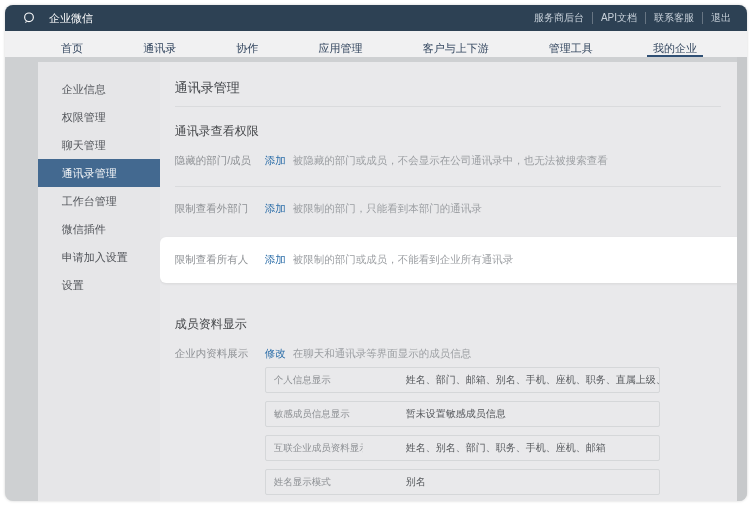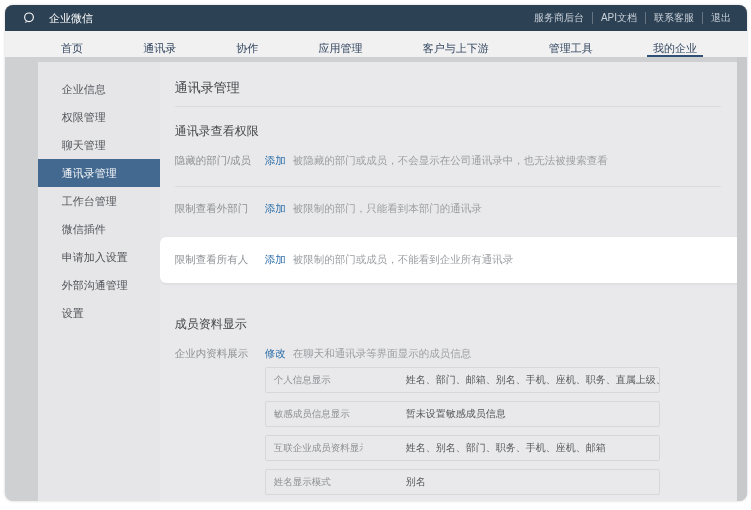--- a/index.html
+++ b/index.html
@@ -96,21 +96,20 @@
     <div class="gutter-l"></div>
 
     <div class="sidebar">
       <div class="sb-item">企业信息</div>
       <div class="sb-item">权限管理</div>
       <div class="sb-item">聊天管理</div>
       <div class="sb-item active">通讯录管理</div>
       <div class="sb-item">工作台管理</div>
       <div class="sb-item">微信插件</div>
       <div class="sb-item">申请加入设置</div>
-      <div class="sb-item">外部沟通管理</div>
       <div class="sb-item">设置</div>
     </div>
 
     <div class="content">
       <div class="page-title">通讯录管理</div>
       <div class="divider"></div>
 
       <div class="sec-heading">通讯录查看权限</div>
 
       <div class="perm-row">

